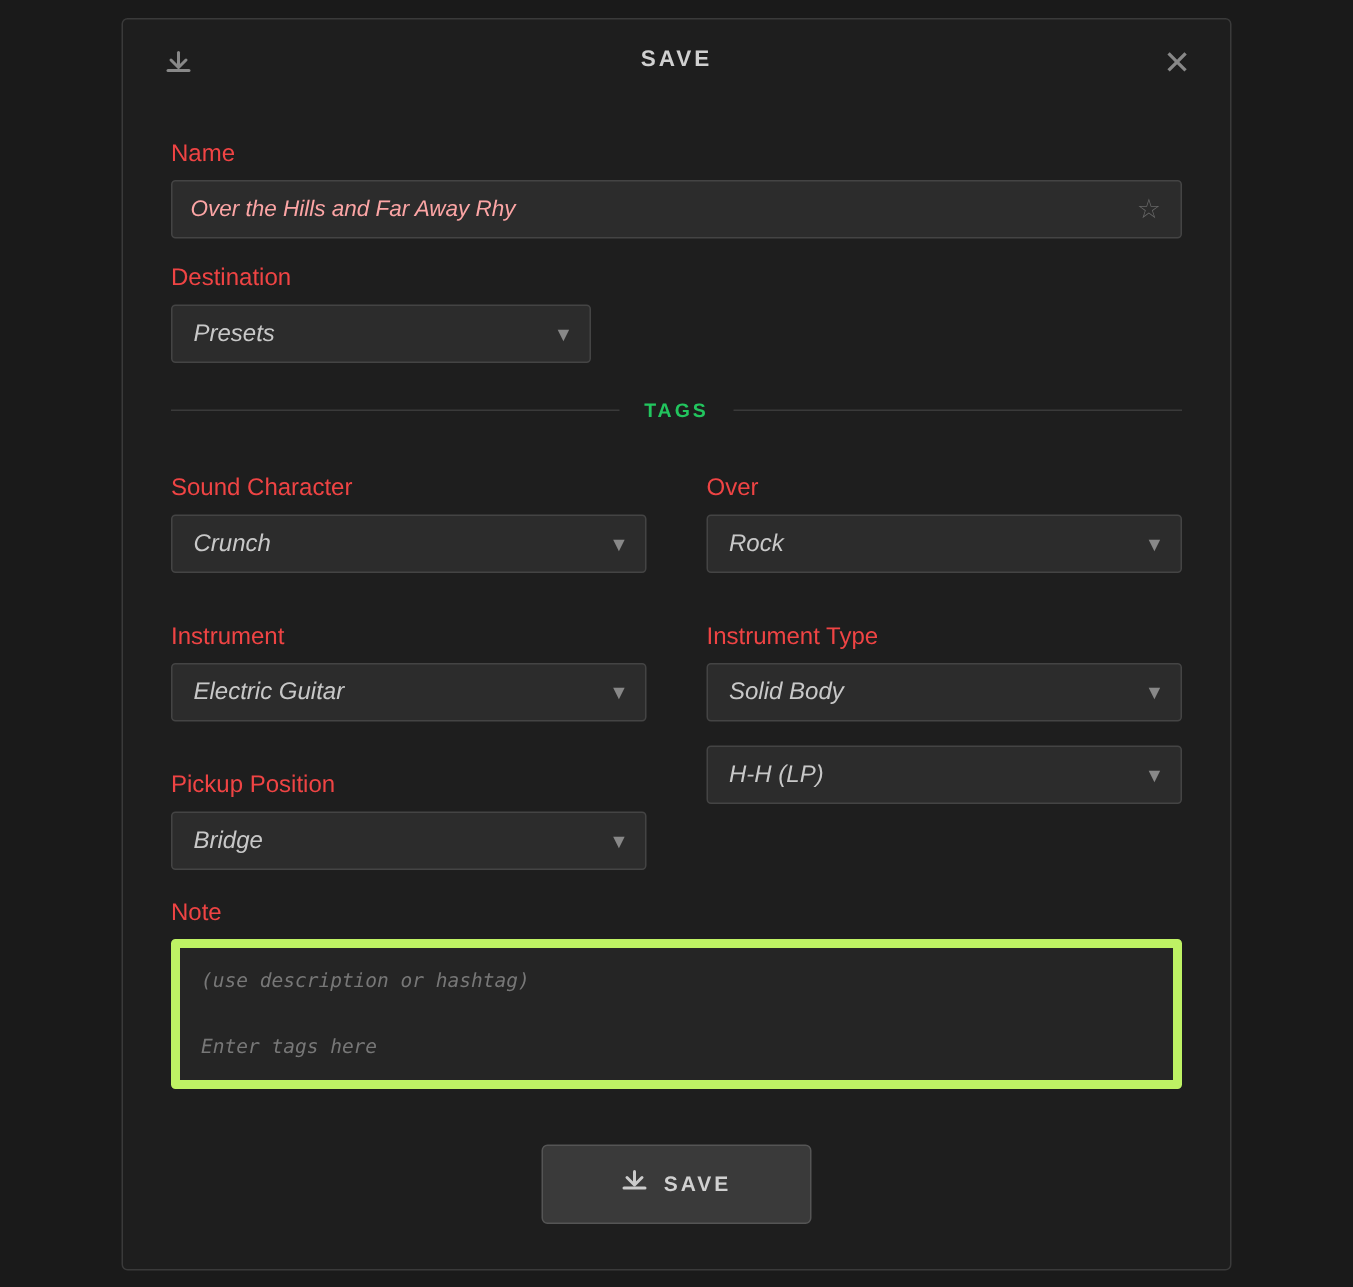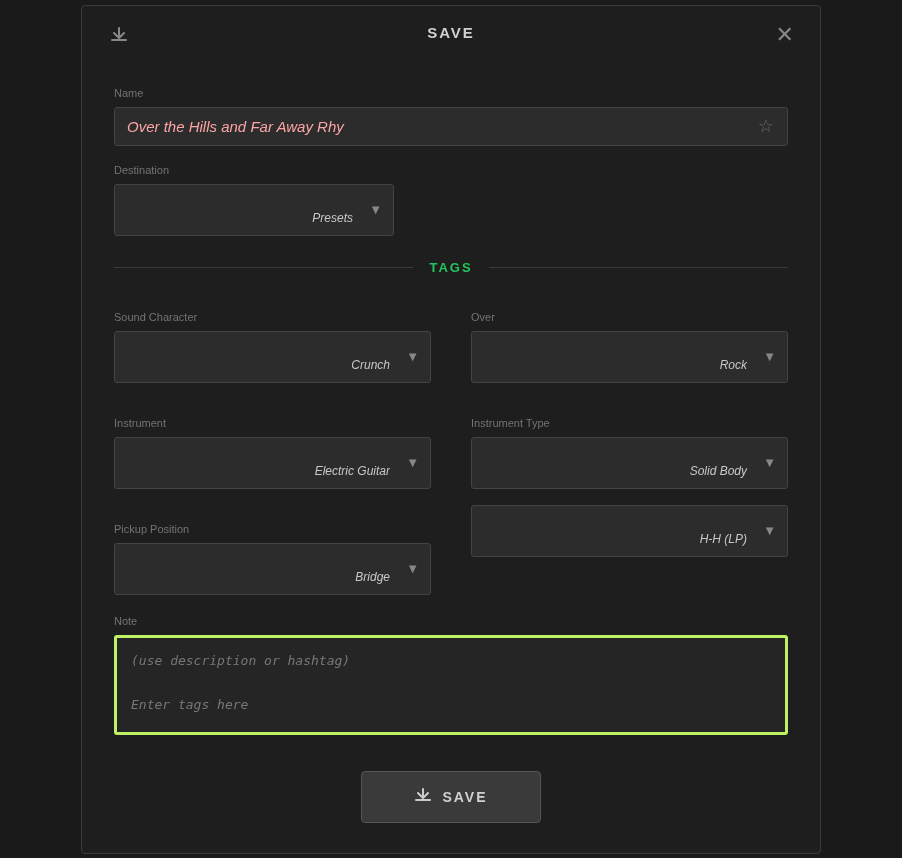--- a/index.html
+++ b/index.html
@@ -63,22 +63,22 @@
       font-size: 20px;
       cursor: pointer;
       padding: 4px 8px;
     }
 
     .modal-body {
       padding: 10px 32px 30px 32px;
     }
 
     .field-label {
-      color: #737373;
-      font-size: 11px;
+      color: #ef4444;
+      font-size: 16px;
       margin-bottom: 8px;
       margin-top: 18px;
     }
 
     .name-input-wrapper {
       position: relative;
       display: flex;
       align-items: center;
     }
 
@@ -115,27 +115,26 @@
       width: 100%;
     }
 
     select {
       appearance: none;
       -webkit-appearance: none;
       background: #2c2c2c;
       border: 1px solid #444;
       border-radius: 3px;
       color: #c8c8c8;
-      font-size: 12px;
+      font-size: 16px;
       font-style: italic;
-      padding: 26px 40px 10px 14px;
+      padding: 10px 40px 10px 14px;
       cursor: pointer;
       outline: none;
       width: 100%;
-      text-align: right;
     }
 
     .chevron {
       position: absolute;
       right: 12px;
       color: #888;
       font-size: 13px;
       pointer-events: none;
     }
 
@@ -169,21 +168,21 @@
       grid-template-columns: 1fr 1fr;
       gap: 0 40px;
     }
 
     .tag-field {
       margin-bottom: 0;
     }
 
     .note-textarea {
       background: #252525;
-      border: 3px solid #bef264;
+      border: 6px solid #bef264;
       border-radius: 3px;
       color: #777;
       font-size: 13px;
       font-style: italic;
       padding: 12px 14px;
       width: 100%;
       min-height: 100px;
       resize: none;
       outline: none;
       line-height: 1.7;

